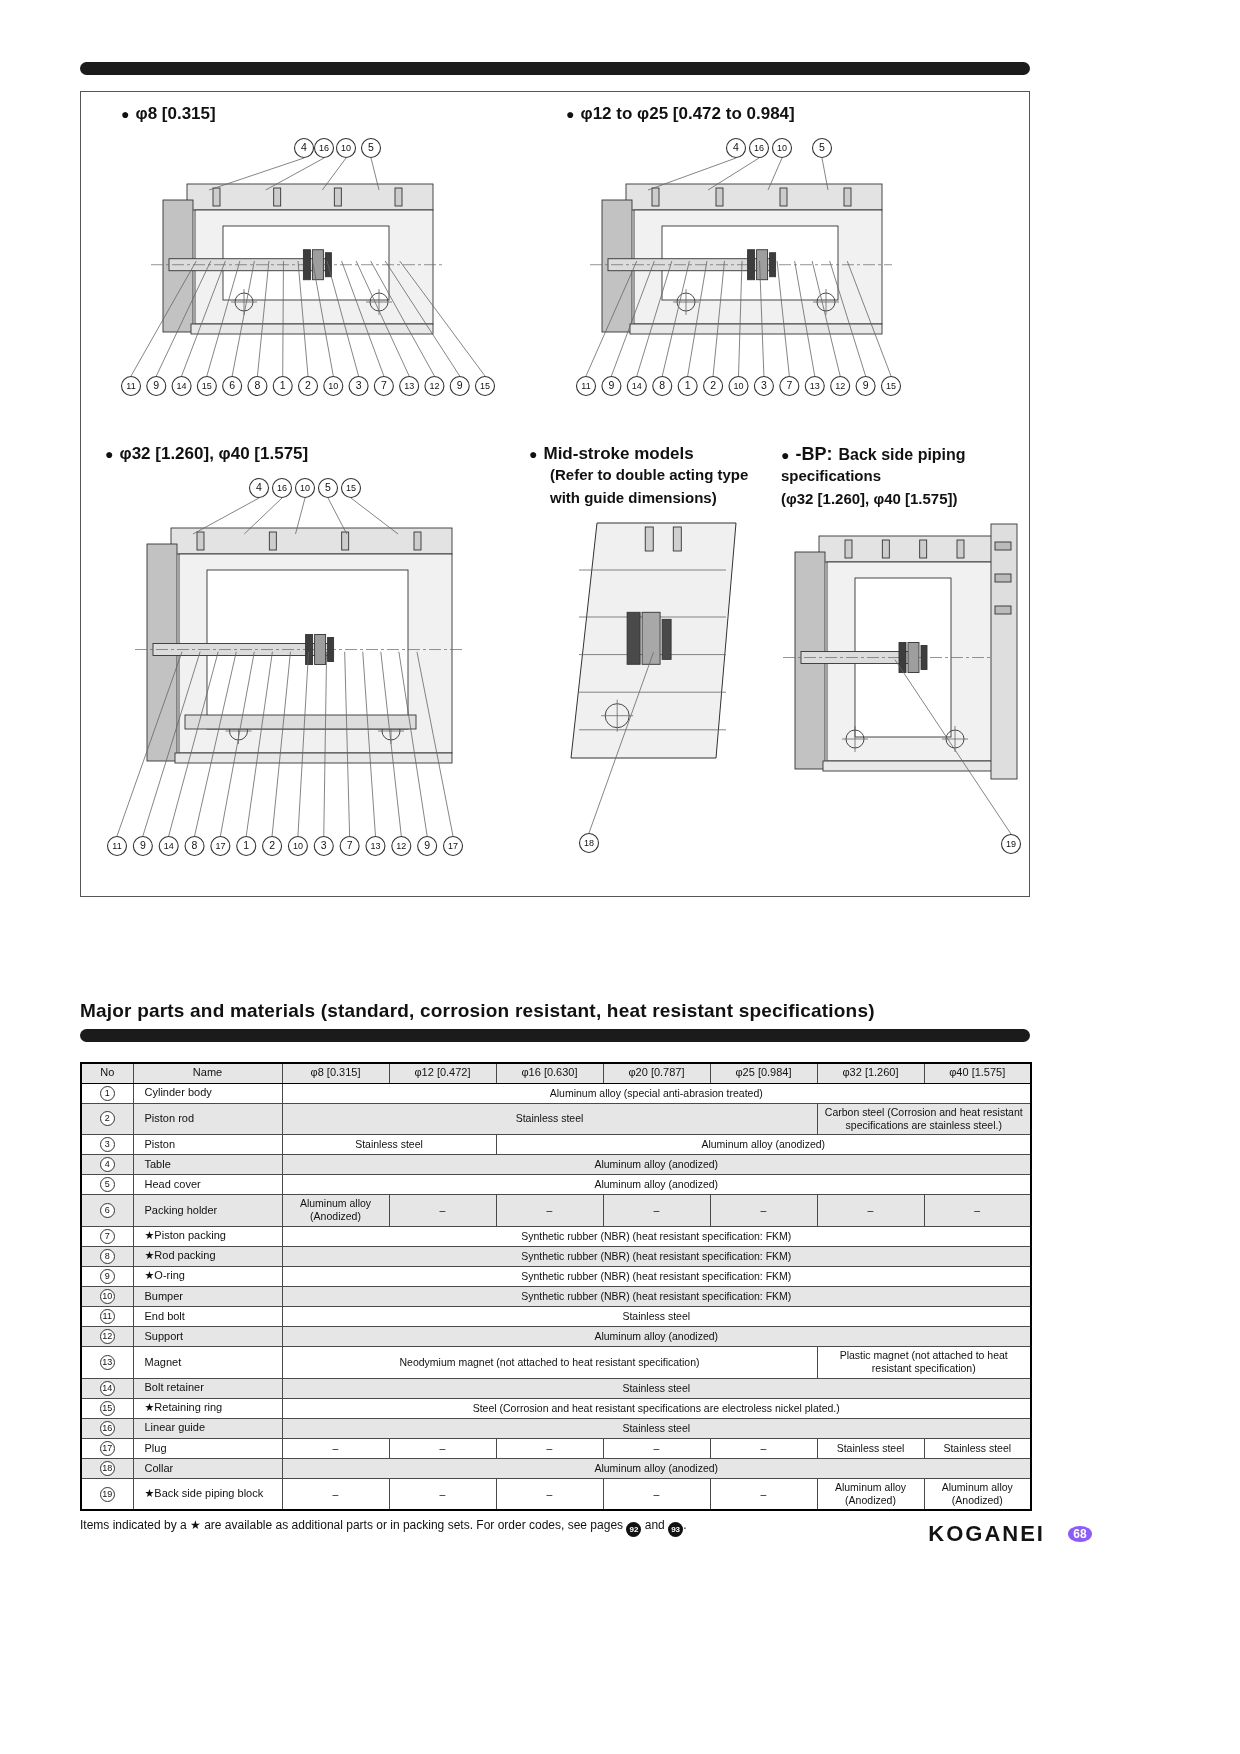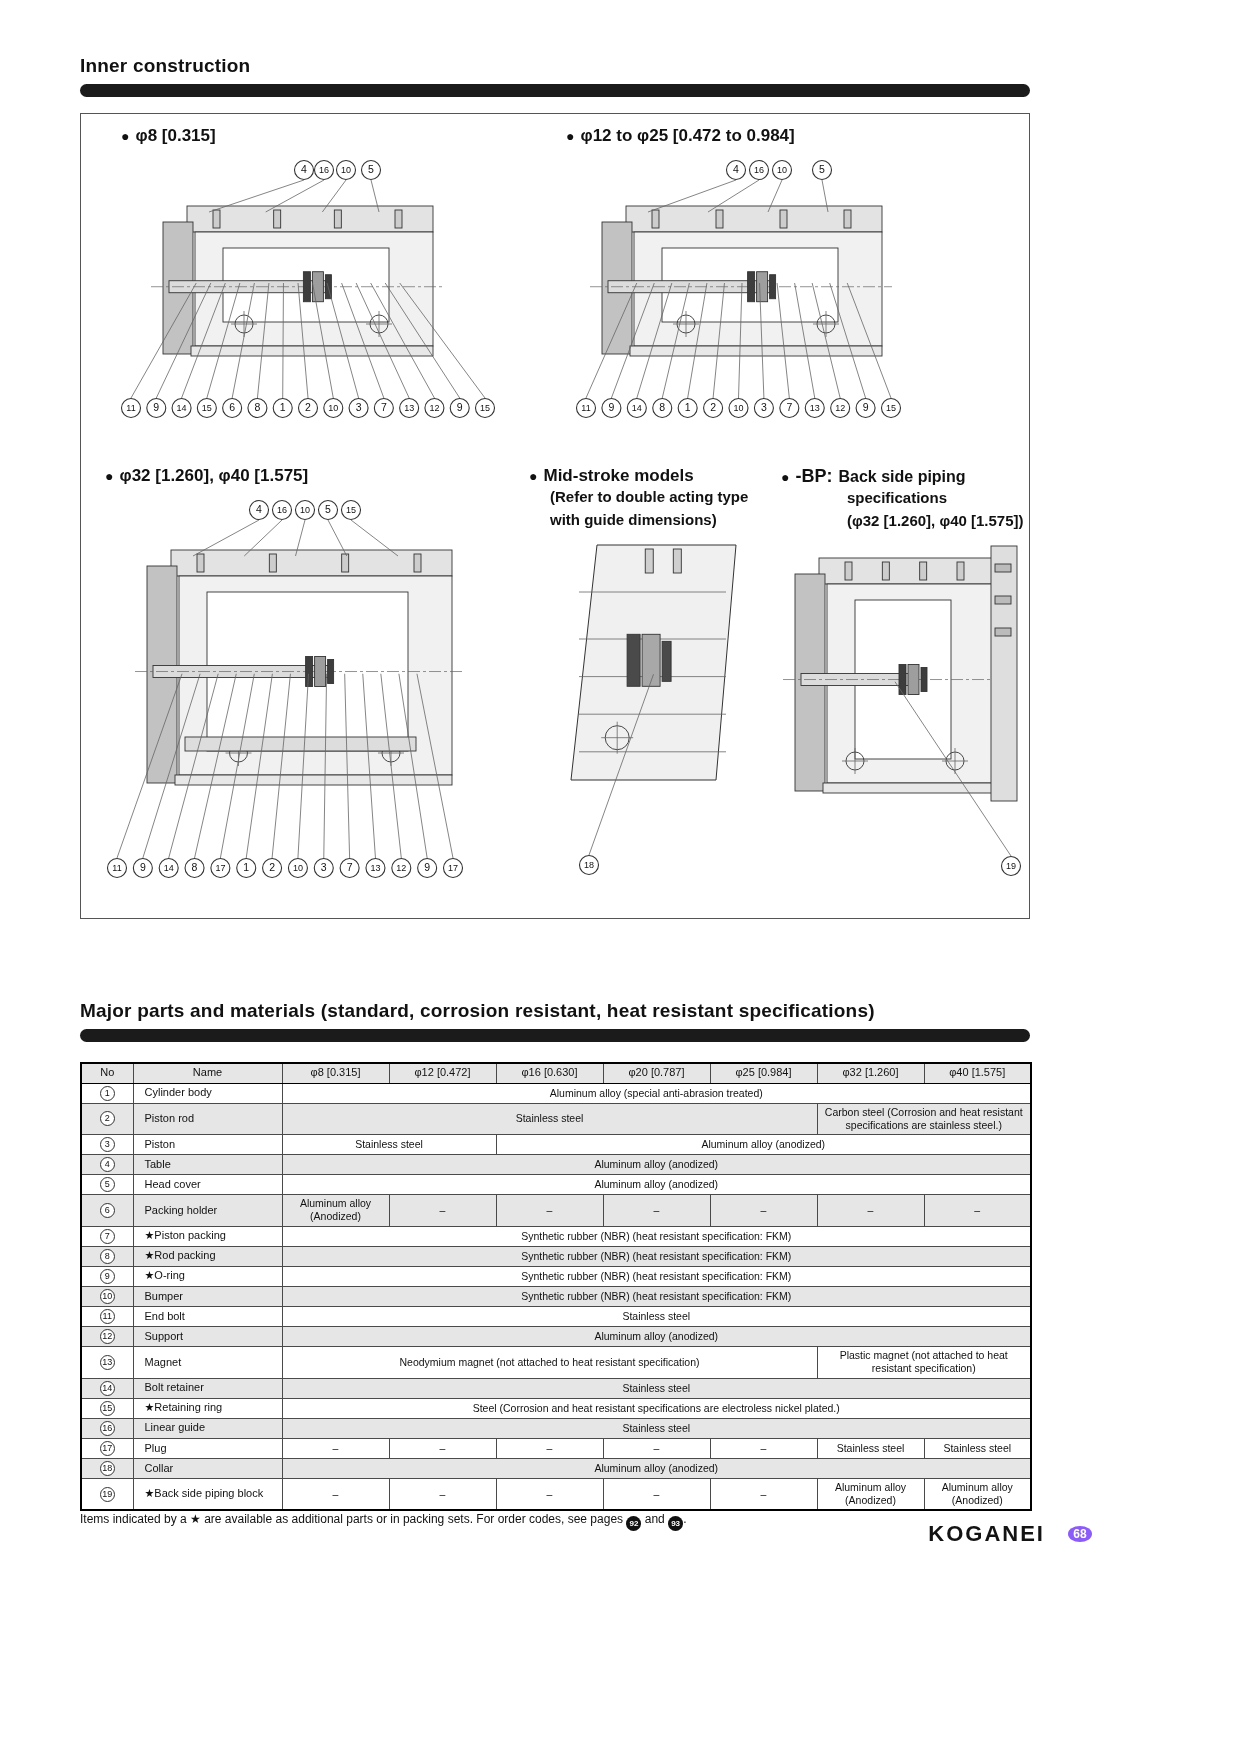--- a/index.html
+++ b/index.html
@@ -8,40 +8,39 @@
   .sec{position:absolute;left:80px;width:950px}
   h2{font-size:19px;font-weight:bold;letter-spacing:.2px;color:#111}
   .hbar{height:13px;background:#1b1b1b;border-radius:7px;margin-top:7px}
   .innerbox{position:relative;margin-top:16px;height:806px;border:1px solid #555;background:#fff}
   .diag{position:absolute}
   .dtitle{display:flex;align-items:baseline;gap:6px;font-weight:bold;font-size:17px;white-space:nowrap}
   .bullet{font-size:14px}
   .bp-big{font-size:18px}
   .dsub{font-weight:bold;font-size:15px;line-height:1.5}
   #blk-mid .dsub{margin-left:21px}
-  #blk-bp .dsub{margin-left:66px}
+  #blk-bp .dsub{}
   svg{display:block;overflow:visible}
   table{border-collapse:collapse;margin-top:20px;width:950px;table-layout:fixed;border:2px solid #000}
   th,td{border:1px solid #4a4a4a;font-size:10.5px;text-align:center;padding:2px 3px;height:20px;line-height:1.25}
   th{background:#e6e6e6;font-weight:normal;font-size:11px}
   thead th{border-bottom:1px solid #000}
   td.pname{text-align:left;padding-left:11px;font-size:11px}
   tr.shade td{background:#e6e6e6}
   .cnum{display:inline-flex;width:15px;height:15px;border:1px solid #333;border-radius:50%;align-items:center;justify-content:center;font-size:9px;background:#fff}
-  .footnote{margin-top:1px;font-size:12px}
+  .footnote{margin-top:7px;font-size:12px}
   .pgnum{display:inline-flex;width:15px;height:15px;background:#111;color:#fff;border-radius:50%;align-items:center;justify-content:center;font-size:8px;font-weight:bold;vertical-align:-3px}
   .pagefooter{position:absolute;top:1521px;left:80px;width:1012px;display:flex;justify-content:flex-end;align-items:center;gap:23px}
   .brand{font-weight:bold;font-size:22px;letter-spacing:2px;color:#131313}
   .pbadge{display:inline-flex;width:24px;height:16px;background:#8b5cf6;color:#fff;border-radius:50%;align-items:center;justify-content:center;font-size:12px;font-weight:bold}
 </style>
 </head>
 <body>
 
 <section class="sec" id="sec-inner" style="top:55px">
-  <h2>Inner construction</h2>
   <div class="hbar"></div>
 
   <div class="innerbox">
 
     <div class="diag" id="blk-d8" style="left:16px;top:12px;width:404px">
       <div class="dtitle" style="padding-left:24px">
         <span class="bullet">●</span>
         <span>φ8 [0.315]</span>
       </div>
       <svg id="svg-d8" width="404" height="278" viewBox="0 0 404 278">

